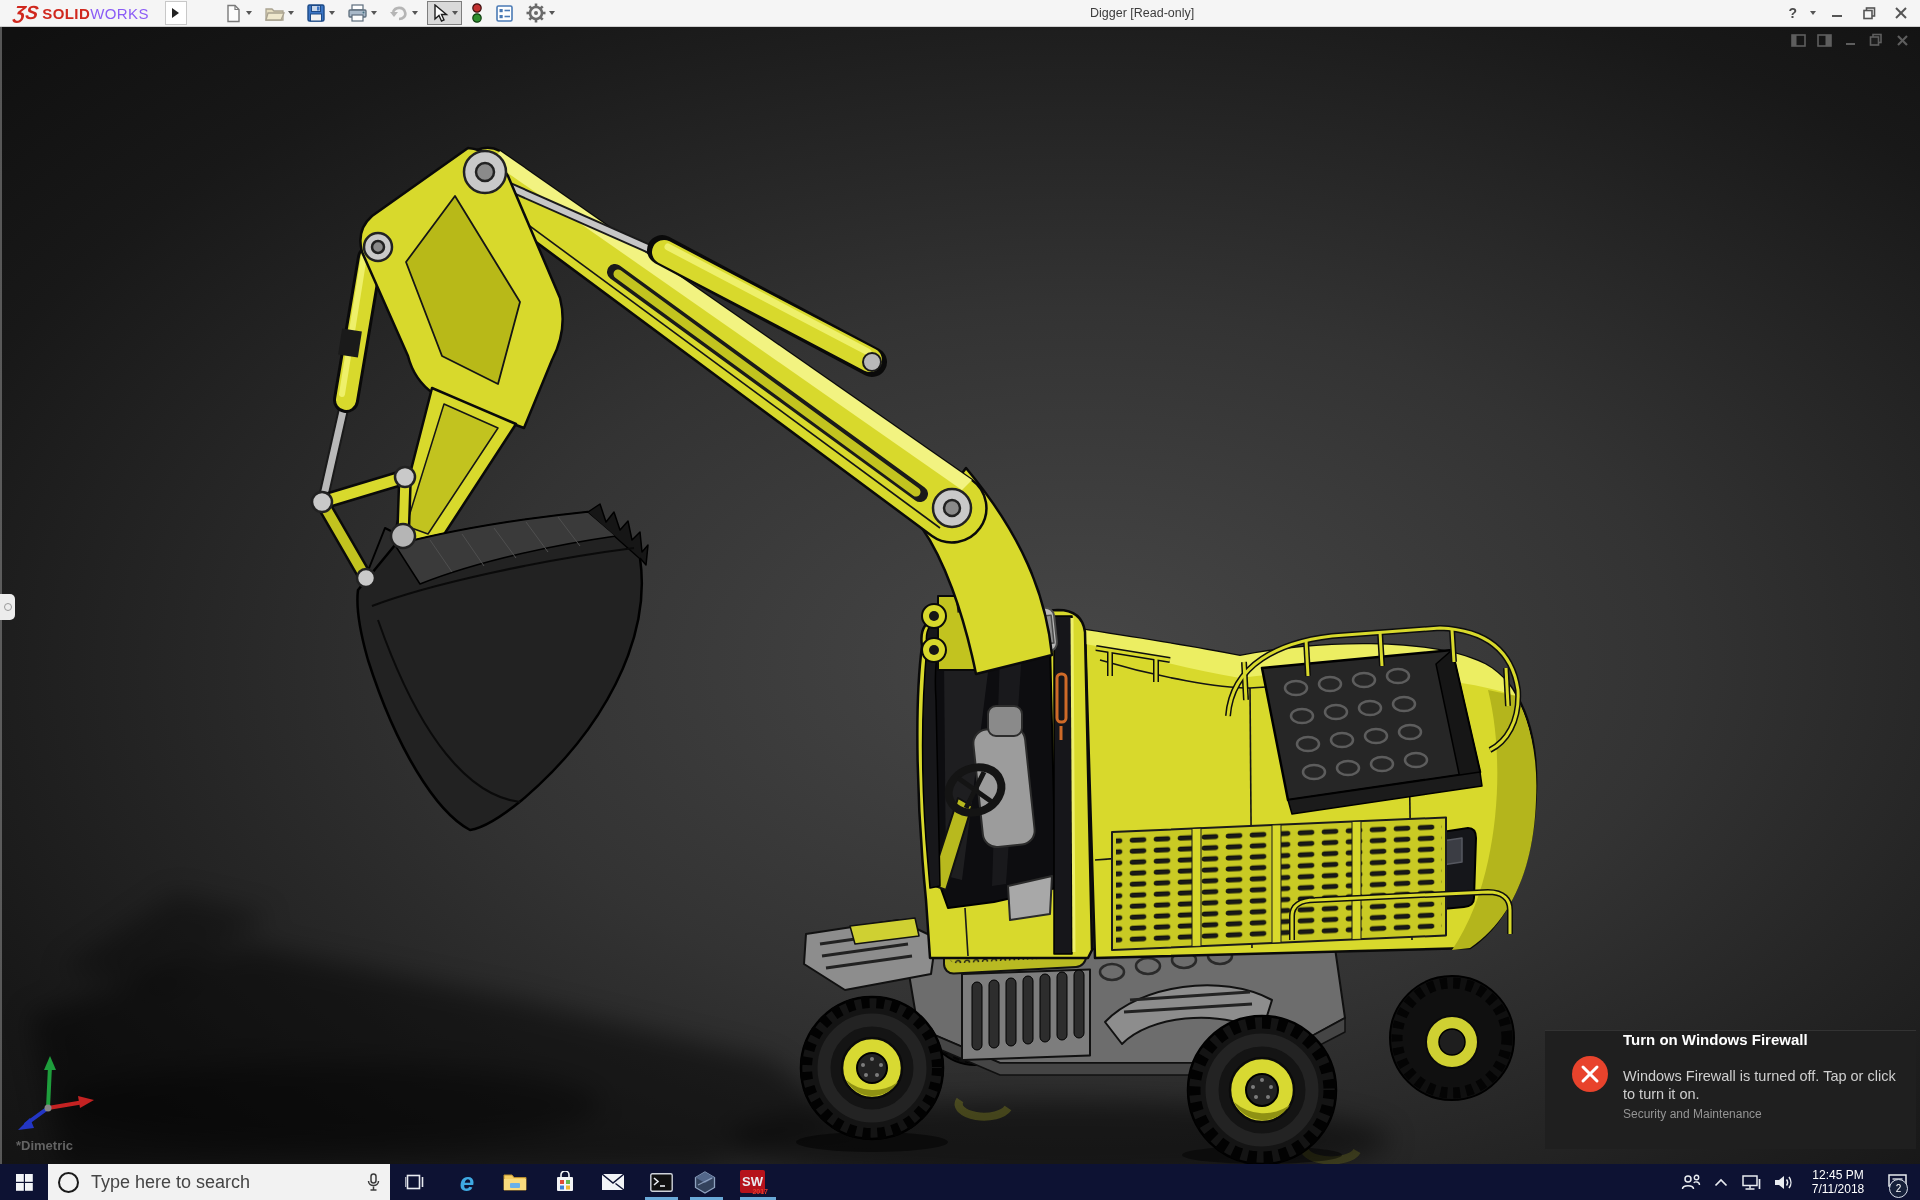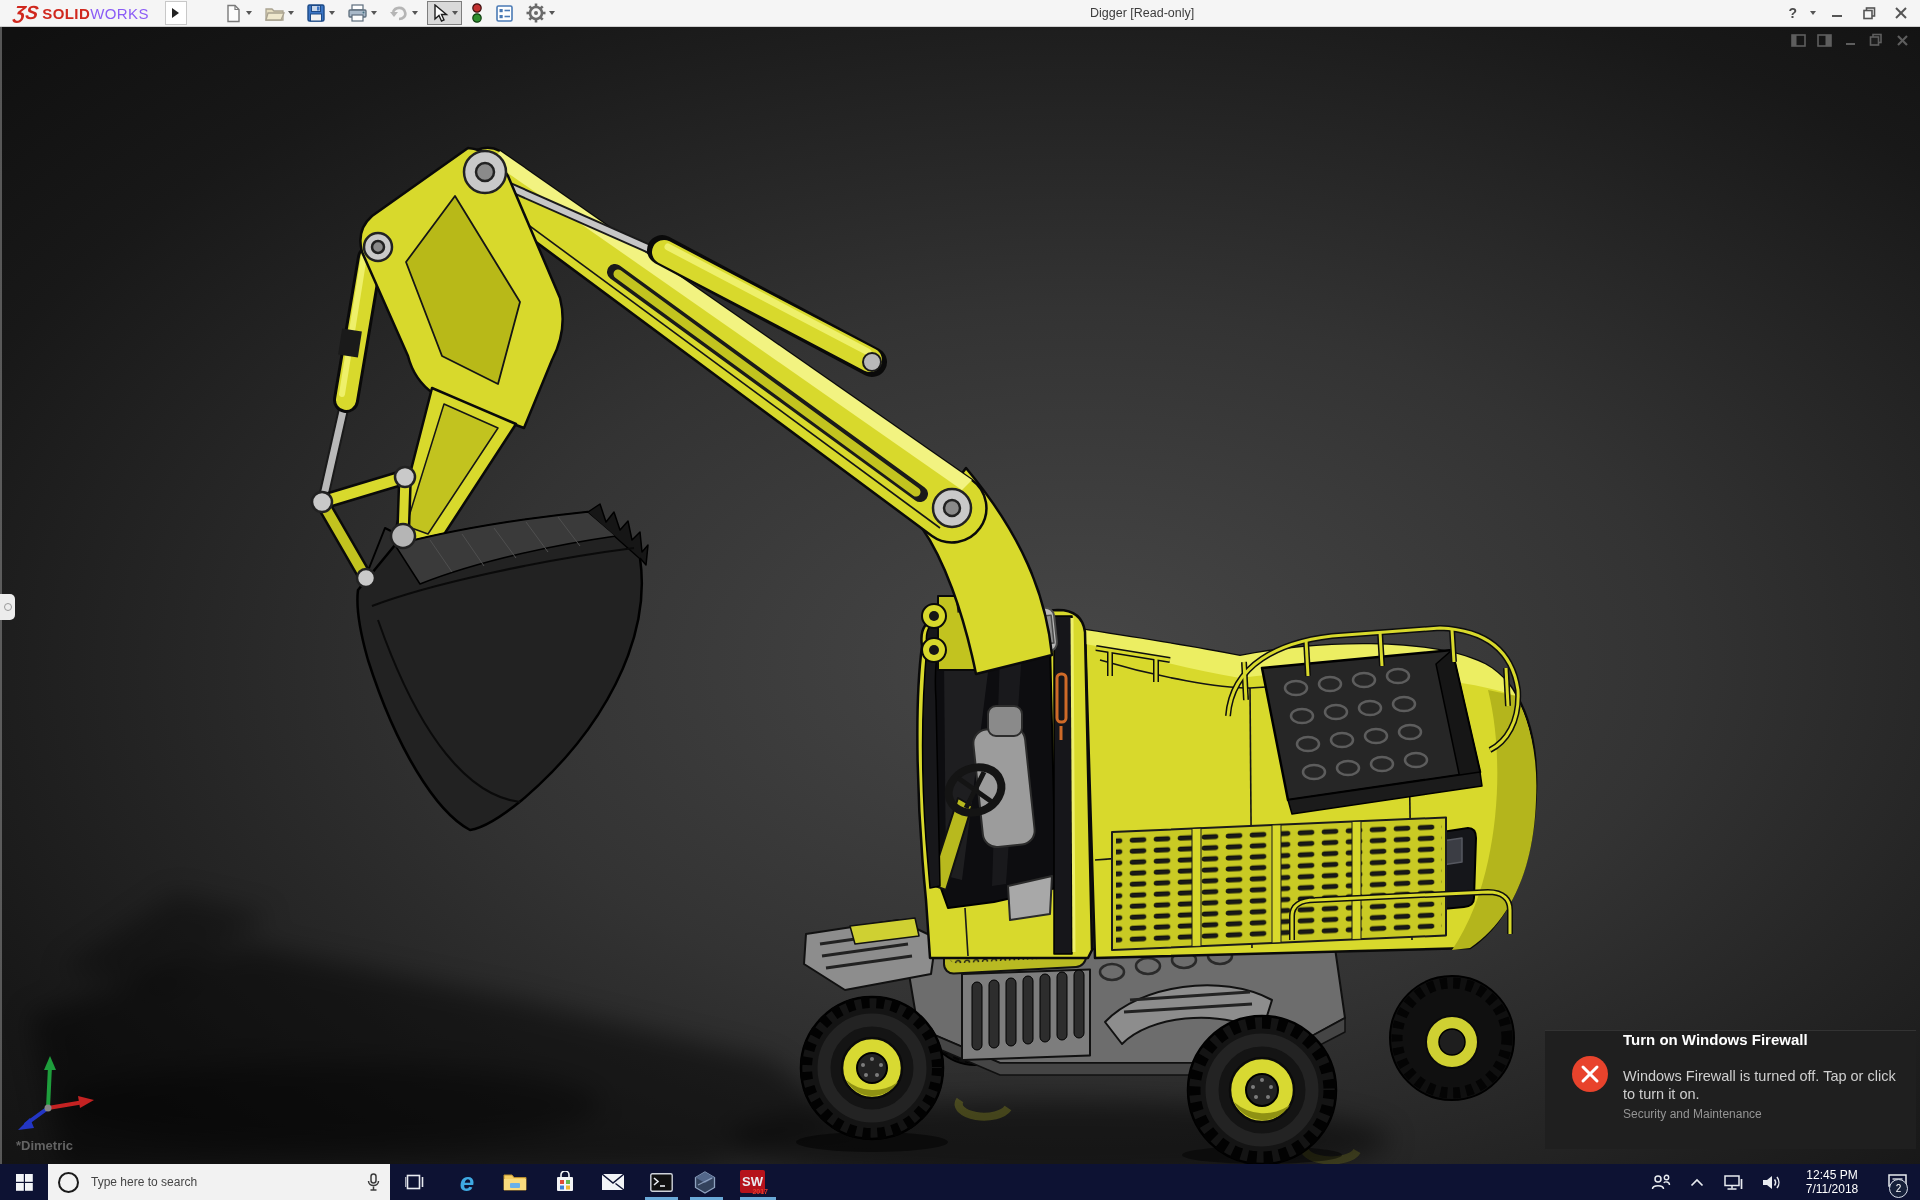--- a/index.html
+++ b/index.html
@@ -46,27 +46,27 @@
   .toast-title{position:absolute;left:78px;top:0;font-size:15px;font-weight:700;color:#fff;}
   .toast-body{position:absolute;left:78px;top:36px;width:288px;font-size:14.5px;line-height:18px;color:#cfcfcf;}
   .toast-src{position:absolute;left:78px;top:76px;font-size:12px;color:#949494;}
 
   
   #taskbar{position:absolute;left:0;top:1164px;width:1920px;height:36px;background:#0d1233;z-index:40;}
   .tb-item{position:absolute;top:0;height:36px;display:flex;align-items:center;justify-content:center;}
   #start{left:0;width:48px;}
   #searchbox{left:48px;width:342px;background:#f2f2f2;display:flex;align-items:center;}
   #searchbox .ring{width:17px;height:17px;border:2.5px solid #1a1a1a;border-radius:50%;margin:0 10px 0 10px;flex:none;}
-  #searchbox input{border:0;outline:0;background:transparent;font-size:12px;color:#333;
+  #searchbox input{border:0;outline:0;background:transparent;font-size:18px;color:#333;
                    font-family:"Liberation Sans",sans-serif;flex:1;height:100%;}
   #searchbox input::placeholder{color:#454545;opacity:1;}
   #searchbox .mic{margin-right:10px;flex:none;}
   .appicon{width:34px;}
   .indicator{position:absolute;bottom:0;height:3px;background:#6aa9d8;z-index:41;}
-  #tray{position:absolute;right:0;top:0;height:36px;display:flex;align-items:center;gap:19px;padding-right:8px;}
+  #tray{position:absolute;right:0;top:0;height:36px;display:flex;align-items:center;gap:13px;padding-right:8px;}
   .clock{color:#fff;font-size:12px;line-height:14px;text-align:center;width:62px;}
   .badge{position:absolute;right:4px;bottom:2px;width:17px;height:17px;border-radius:50%;background:#16203a;
          border:1.5px solid #d7dde8;color:#fff;font-size:10px;display:flex;align-items:center;justify-content:center;}
   .ac-wrap{position:relative;width:30px;height:36px;display:flex;align-items:center;justify-content:center;}
   .sw-tile{position:relative;width:26px;height:24px;}
   .sw-tile .sw-txt{position:absolute;left:0;top:0;font-weight:700;font-size:13px;color:#e8eaef;
                    background:#b5121b;padding:4px 2px;border-radius:2px;line-height:15px;}
   .sw-tile .sw-yr{position:absolute;right:-2px;bottom:-1px;font-weight:700;font-size:7px;color:#e23b2e;}
 </style>
 </head>

